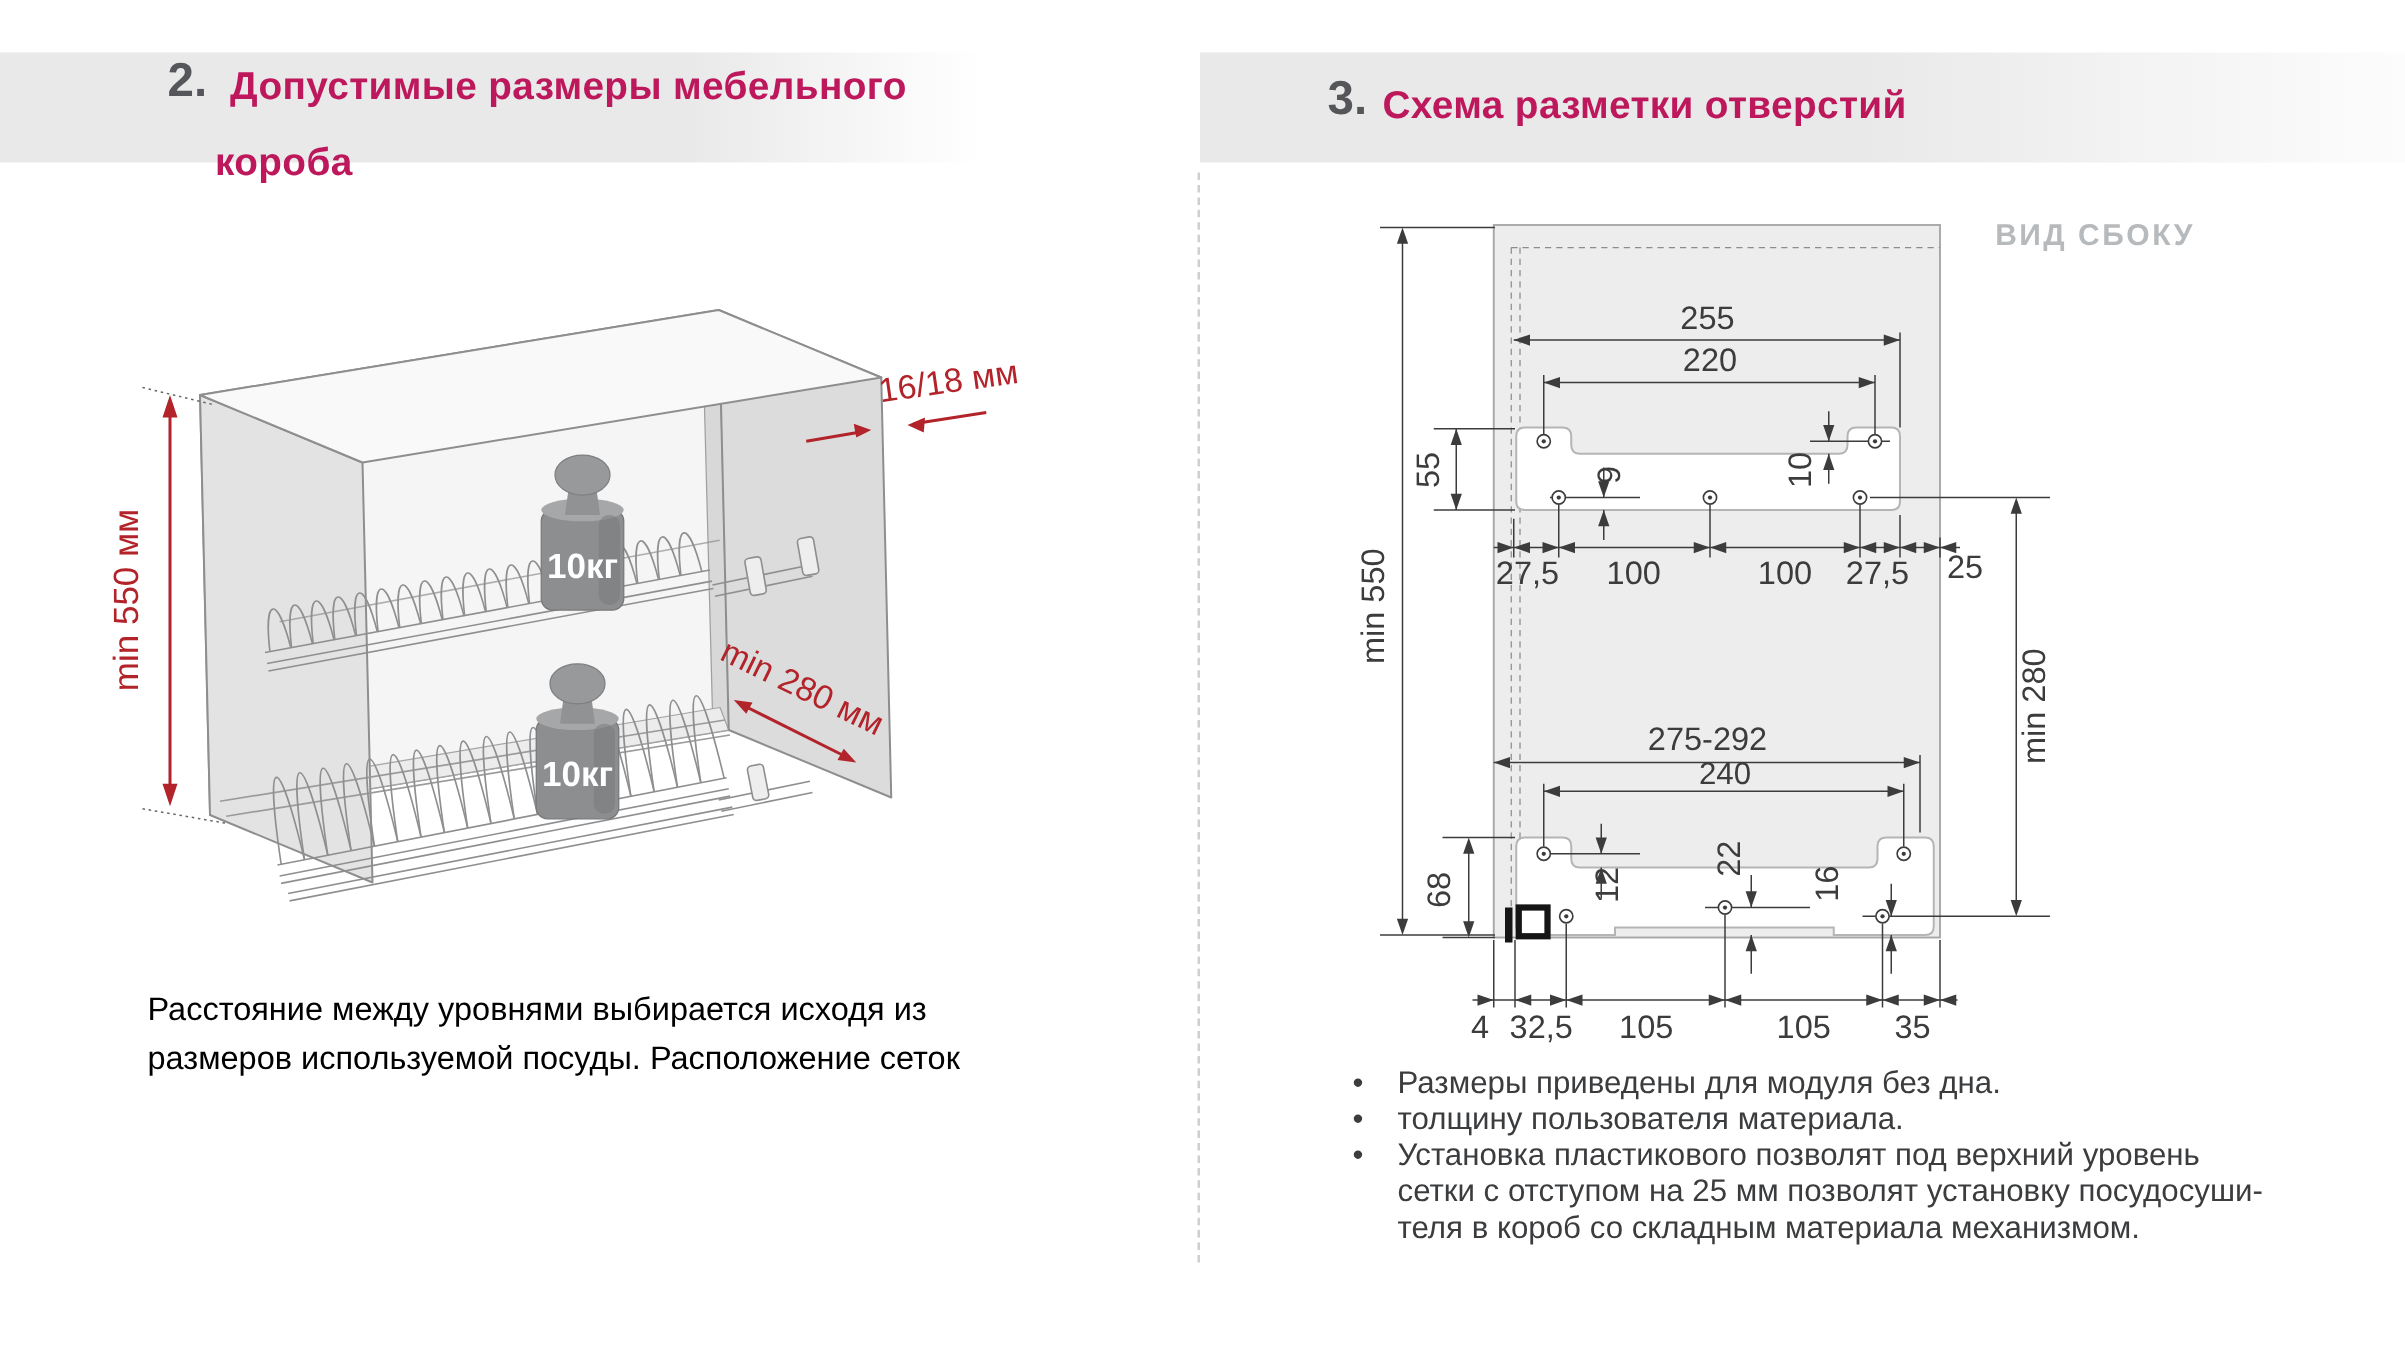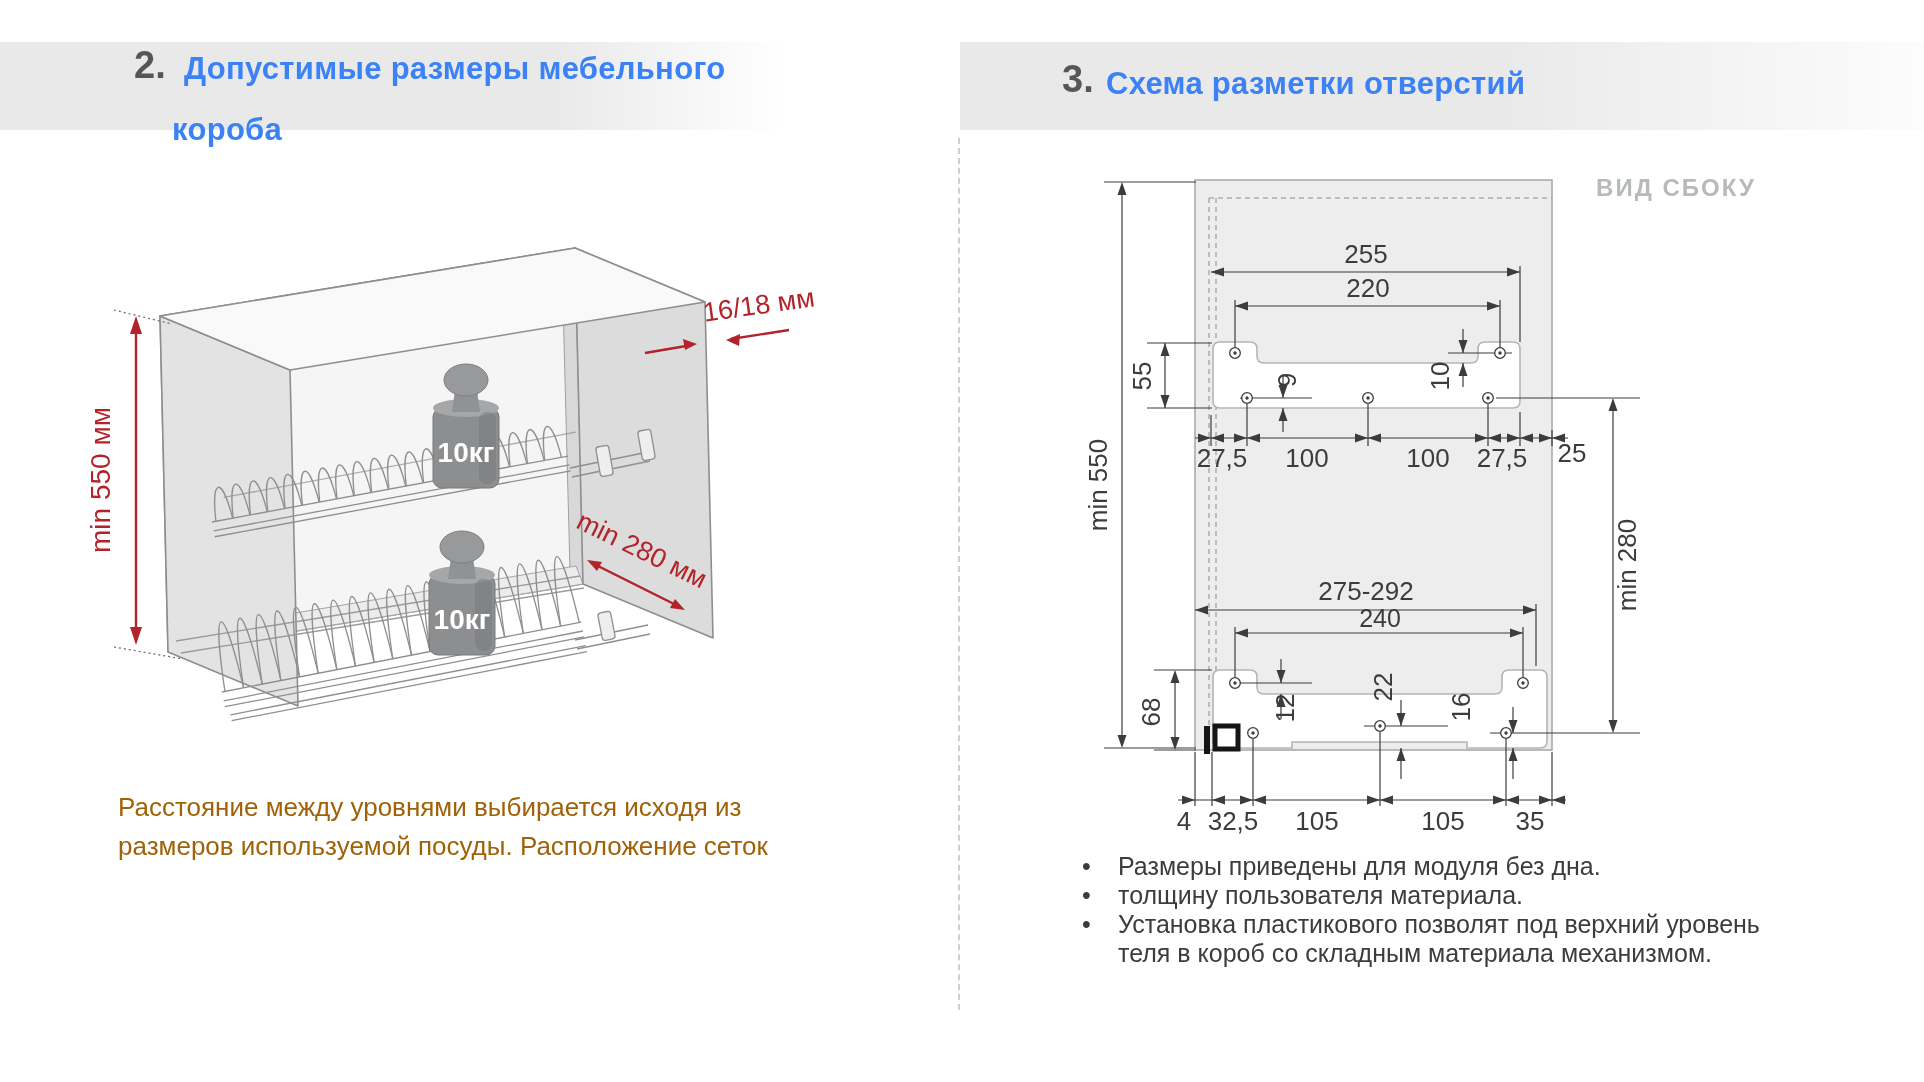--- a/index.html
+++ b/index.html
@@ -4,31 +4,31 @@
 <style>
   html,body{margin:0;padding:0;background:#fff;}
   .page{position:relative;width:1924px;height:1082px;background:#fff;overflow:hidden;
         font-family:"Liberation Sans",sans-serif;color:#3e3f42;}
   .band{position:absolute;top:42px;height:88px;}
   .band-left{left:0;width:785px;
     background:linear-gradient(to right,#e9e9e9 0%,#e9e9e9 70%,rgba(233,233,233,0) 100%);}
   .band-right{left:960px;width:964px;
     background:linear-gradient(to right,#e9e9e9 0%,#e9e9e9 55%,rgba(233,233,233,0.12) 100%);}
   .hnum{position:absolute;font-weight:800;font-size:38px;color:#55565a;}
-  .htxt{position:absolute;font-weight:600;font-size:31px;color:#3b82f6;letter-spacing:.3px;}
+  .htxt{position:absolute;font-weight:600;font-size:31px;color:#be185d;letter-spacing:.3px;}
   .s2-num{left:134px;top:44px;}
   .s2-l1{left:184px;top:51px;}
   .s2-l2{left:172px;top:96px;margin-top:16px;}
   .s3-num{left:1062px;top:58px;}
   .s3-title{left:1106px;top:66px;}
   .divider{position:absolute;left:958px;top:138px;height:872px;width:0;
            border-left:2px dashed #cfcfcf;}
   .fig-left{position:absolute;left:40px;top:230px;}
   .fig-right{position:absolute;left:1064px;top:130px;}
-  .para{position:absolute;left:118px;top:788px;font-size:26px;line-height:39px;color:#a16207;}
+  .para{position:absolute;left:118px;top:788px;font-size:26px;line-height:39px;color:#000000;}
   .bullets{position:absolute;left:1082px;top:852px;font-size:25px;line-height:29px;color:#3b3c3e;}
   .bullet-item{display:flex;}
   .bullet-mark{width:36px;flex:0 0 36px;}
   svg text{font-family:"Liberation Sans",sans-serif;}
 </style>
 </head>
 <body>
 
 <div class="page">
 
@@ -358,18 +358,19 @@
     <div class="bullet-item">
       <span class="bullet-mark">•</span>
       <div>
         <div>толщину пользователя материала.</div>
       </div>
     </div>
     <div class="bullet-item">
       <span class="bullet-mark">•</span>
       <div>
         <div>Установка пластикового позволят под верхний уровень</div>
+        <div>сетки с отступом на 25 мм позволят установку посудосуши-</div>
         <div>теля в короб со складным материала механизмом.</div>
       </div>
     </div>
   </div>
 
 </div>
 
 </body></html>

